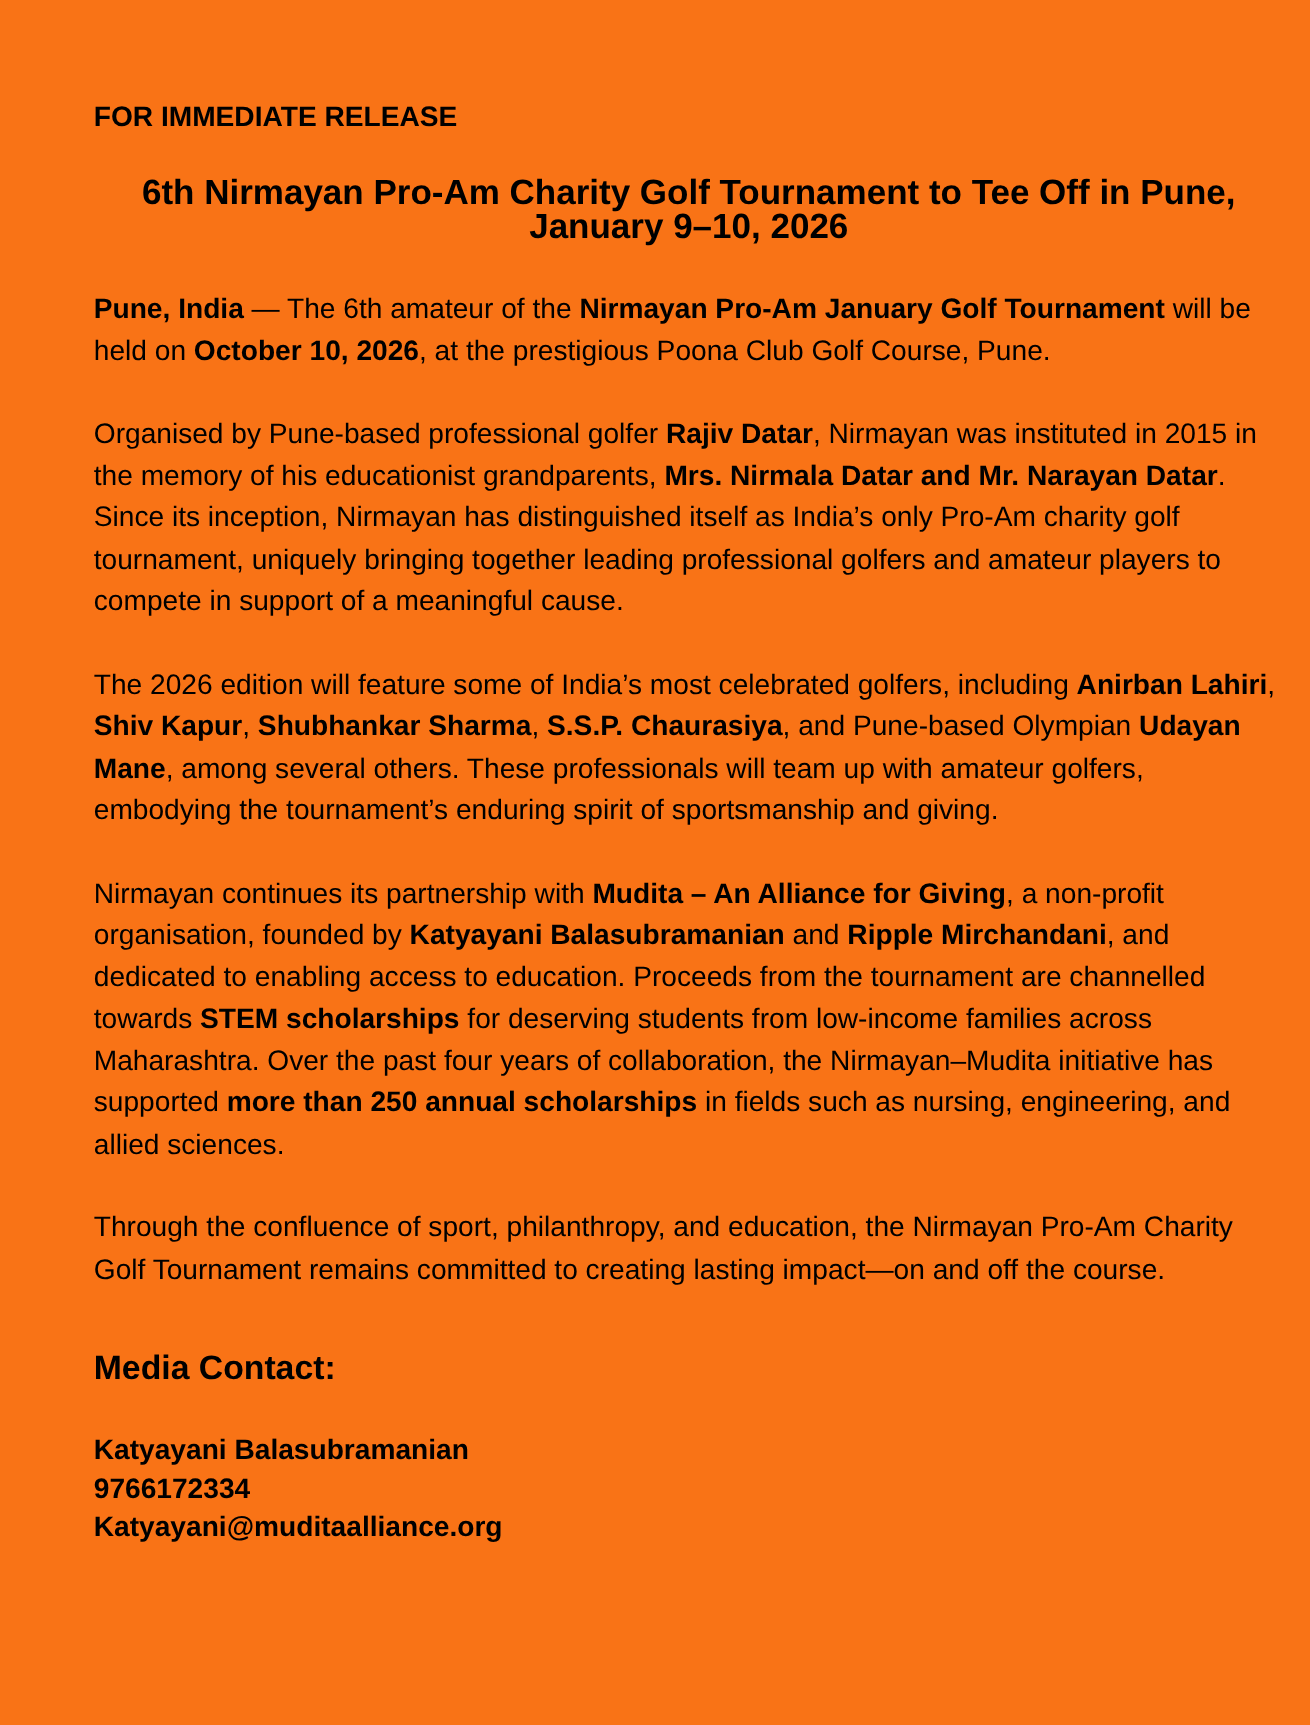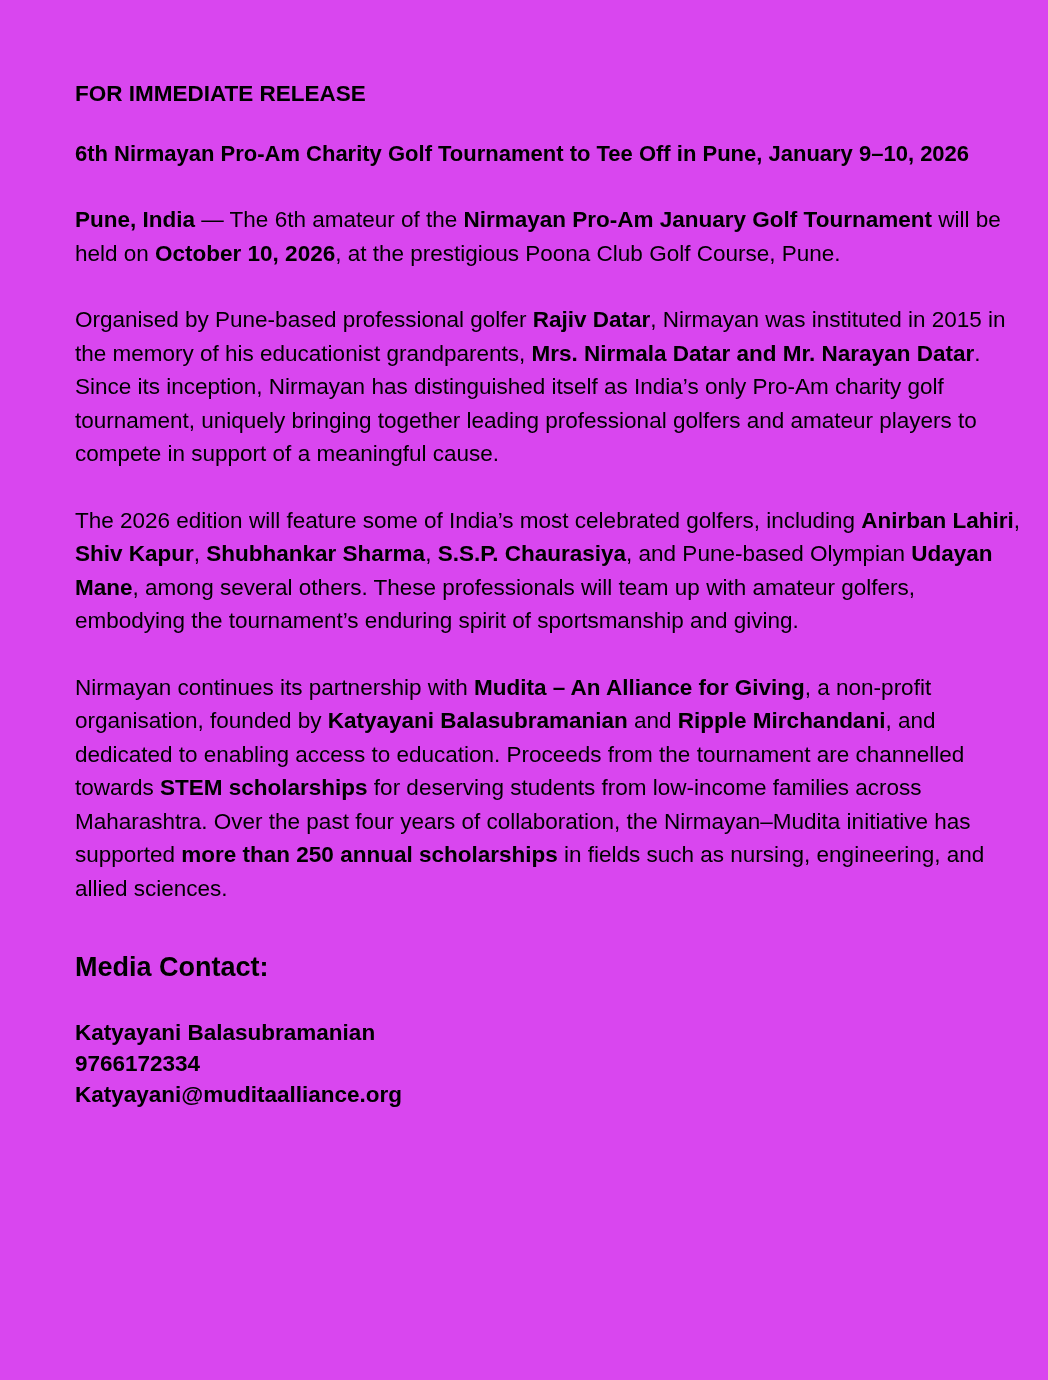--- a/index.html
+++ b/index.html
@@ -4,43 +4,44 @@
 <style>
   html, body {
     margin: 0;
     padding: 0;
     background: #ffffff;
   }
   .page {
     position: relative;
     width: 1048px;
     height: 1380px;
-    background: #d946ef;
+    background: #f97316;
     color: #000000;
     font-family: "Liberation Sans", sans-serif;
     overflow: hidden;
     box-sizing: border-box;
   }
   .content {
     position: absolute;
     top: 80px;
     left: 75px;
     width: 952px;
   }
   .release-label {
     font-size: 22.5px;
     font-weight: bold;
     line-height: 27px;
     margin: 0 0 33px 0;
   }
   .headline {
-    font-size: 22px;
+    font-size: 28px;
     font-weight: bold;
     line-height: 27px;
     margin: 0 0 36px 0;
+    text-align: center;
   }
   .para {
     font-size: 22.5px;
     font-weight: normal;
     line-height: 33.5px;
     margin: 0 0 33px 0;
   }
   .para .b {
     font-weight: bold;
   }
@@ -67,20 +68,21 @@
 
     <p class="release-label">FOR IMMEDIATE RELEASE</p>
 
     <h1 class="headline">6th Nirmayan Pro-Am Charity Golf Tournament to Tee Off in Pune, January 9–10, 2026</h1>
 
     <div>
         <p class="para"><span class="b">Pune, India</span><span> — The 6th amateur of the </span><span class="b">Nirmayan Pro-Am January Golf Tournament</span><span> will be held on </span><span class="b">October 10, 2026</span><span>, at the prestigious Poona Club Golf Course, Pune.</span></p>
         <p class="para"><span>Organised by Pune-based professional golfer </span><span class="b">Rajiv Datar</span><span>, Nirmayan was instituted in 2015 in the memory of his educationist grandparents, </span><span class="b">Mrs. Nirmala Datar and Mr. Narayan Datar</span><span>. Since its inception, Nirmayan has distinguished itself as India’s only Pro-Am charity golf tournament, uniquely bringing together leading professional golfers and amateur players to compete in support of a meaningful cause.</span></p>
         <p class="para"><span>The 2026 edition will feature some of India’s most celebrated golfers, including </span><span class="b">Anirban Lahiri</span><span>, </span><span class="b">Shiv Kapur</span><span>, </span><span class="b">Shubhankar Sharma</span><span>, </span><span class="b">S.S.P. Chaurasiya</span><span>, and Pune-based Olympian </span><span class="b">Udayan Mane</span><span>, among several others. These professionals will team up with amateur golfers, embodying the tournament’s enduring spirit of sportsmanship and giving.</span></p>
         <p class="para"><span>Nirmayan continues its partnership with </span><span class="b">Mudita – An Alliance for Giving</span><span>, a non-profit organisation, founded by </span><span class="b">Katyayani Balasubramanian</span><span> and </span><span class="b">Ripple Mirchandani</span><span>, and dedicated to enabling access to education. Proceeds from the tournament are channelled towards </span><span class="b">STEM scholarships</span><span> for deserving students from low-income families across Maharashtra. Over the past four years of collaboration, the Nirmayan–Mudita initiative has supported </span><span class="b">more than 250 annual scholarships</span><span> in fields such as nursing, engineering, and allied sciences.</span></p>
+        <p class="para"><span>Through the confluence of sport, philanthropy, and education, the Nirmayan Pro-Am Charity Golf Tournament remains committed to creating lasting impact—on and off the course.</span></p>
       </div>
 
     <h2 class="media-contact-heading">Media Contact:</h2>
 
     <div class="contact-block">
       <p class="contact-line">Katyayani Balasubramanian</p>
       <p class="contact-line">9766172334</p>
       <p class="contact-line">Katyayani@muditaalliance.org</p>
     </div>
 

